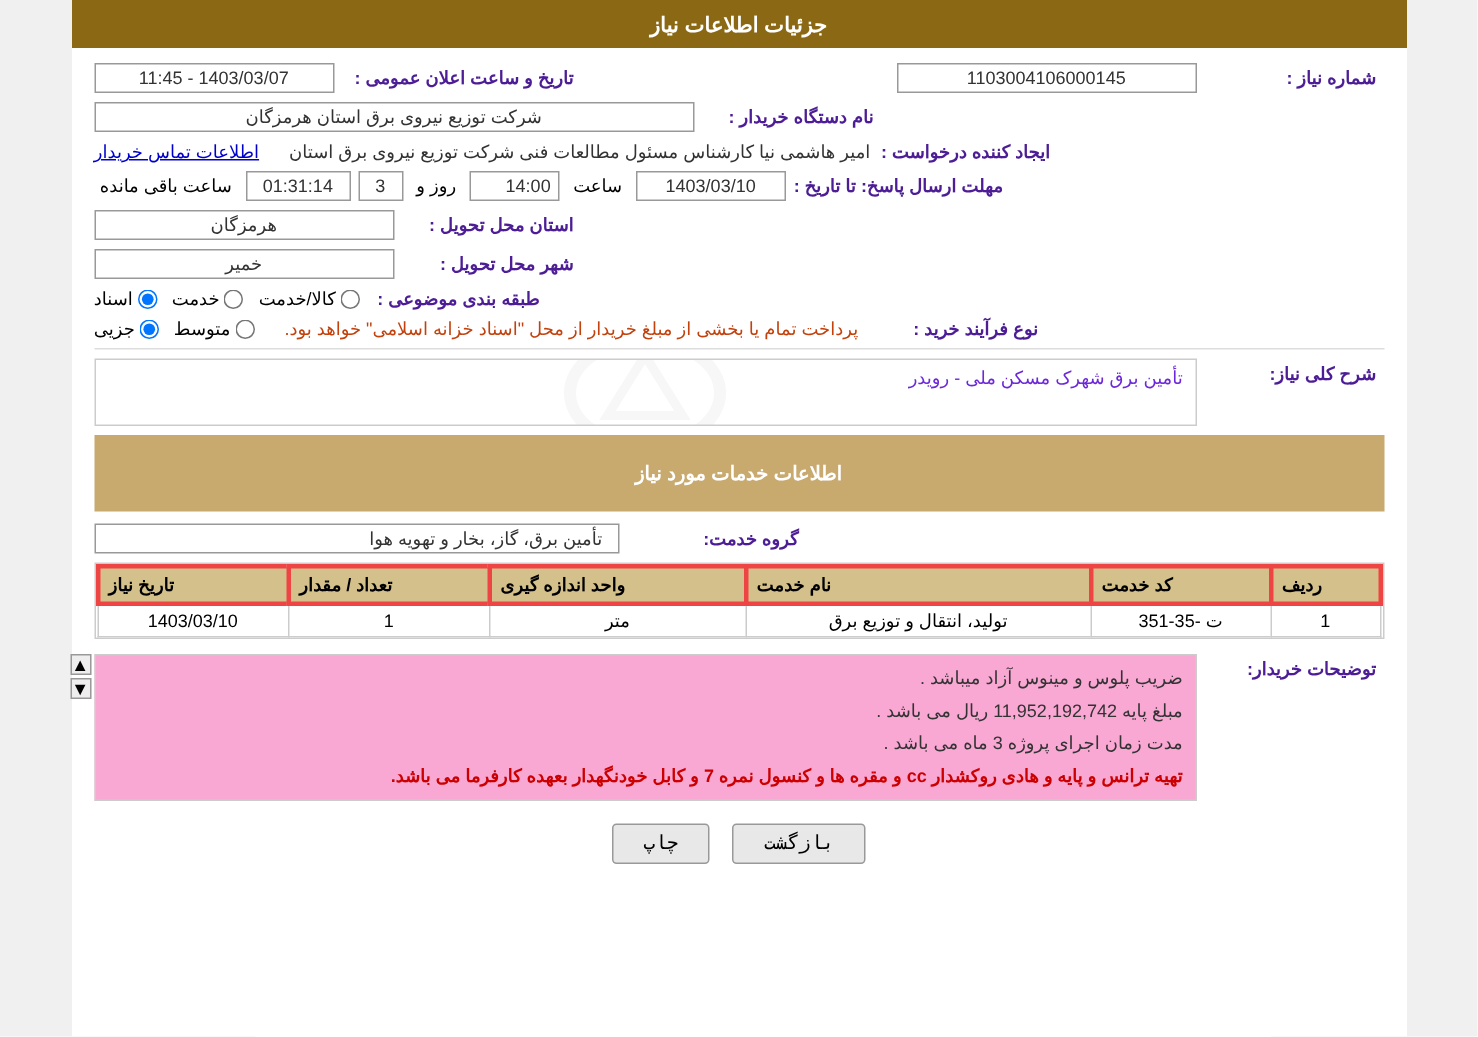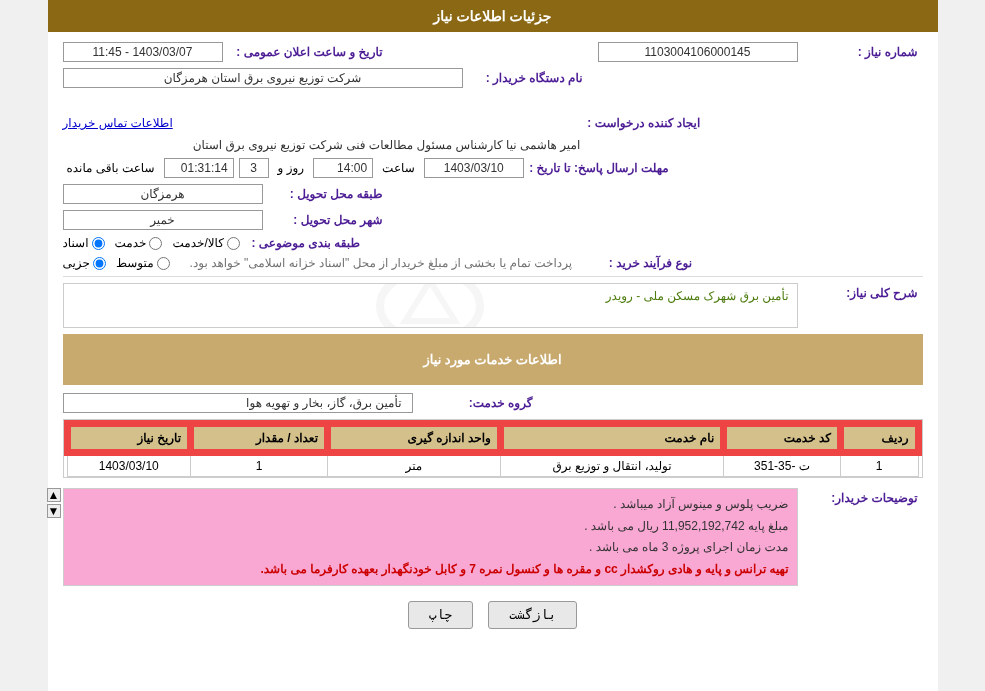--- a/index.html
+++ b/index.html
@@ -67,23 +67,23 @@
       border: 1px solid #ccc;
       margin-bottom: 10px;
     }
     table {
       width: 100%;
       border-collapse: collapse;
       font-size: 12px;
     }
     table th {
       background: #d4c08a;
-      border: 7px solid #ef4444;
+      border: 3px solid #ef4444;
       padding: 4px 6px;
-      text-align: right;
+      text-align: left;
       font-weight: bold;
     }
     table td {
       border: 1px solid #ccc;
       padding: 3px 6px;
       text-align: center;
       background: #fff;
     }
     .highlight-text {
       color: #cc0000;
@@ -146,38 +146,38 @@
       <span class="input-box" style="min-width:160px; text-align:center;">1403/03/07 - 11:45</span>
     </div>
 
     <div class="row-flex">
       <span class="field-label">نام دستگاه خریدار :</span>
       <span class="input-box" style="min-width:400px; text-align:center;">شرکت توزیع نیروی برق استان هرمزگان</span>
     </div>
 
     <div class="row-flex">
       <span class="field-label">ایجاد کننده درخواست :</span>
-      <span style="font-size:12px; color:#333;margin-top:44px;">امیر هاشمی نیا کارشناس مسئول مطالعات فنی شرکت توزیع نیروی برق استان</span>
+      <span style="font-size:12px; color:#333;">امیر هاشمی نیا کارشناس مسئول مطالعات فنی شرکت توزیع نیروی برق استان</span>
       <span style="width:10px;"></span>
       <span class="link-blue" style="font-size:12px;">اطلاعات تماس خریدار</span>
     </div>
 
     <div class="row-flex">
       <span class="field-label" style="min-width:145px;">مهلت ارسال پاسخ: تا تاریخ :</span>
       <span class="input-box" style="min-width:100px; text-align:center;">1403/03/10</span>
       <span style="padding:0 4px;">ساعت</span>
       <span class="input-box" style="min-width:60px; text-align:right;">14:00</span>
       <span style="padding:0 4px;">روز و</span>
       <span class="input-box" style="min-width:30px; text-align:center;">3</span>
-      <span class="input-box" style="min-width:70px; text-align:right; background:#fff;">01:31:14</span>
+      <span class="input-box" style="min-width:70px; text-align:center; background:#fff;">01:31:14</span>
       <span style="padding:0 4px;">ساعت باقی مانده</span>
     </div>
 
     <div class="row-flex">
-      <span class="field-label">طبقه محل تحویل :</span>
+      <span class="field-label">استان محل تحویل :</span>
       <span class="input-box" style="min-width:200px; text-align:center;">هرمزگان</span>
     </div>
 
     <div class="row-flex">
       <span class="field-label">شهر محل تحویل :</span>
       <span class="input-box" style="min-width:200px; text-align:center;">خمیر</span>
     </div>
 
     <div class="row-flex">
       <span class="field-label">طبقه بندی موضوعی :</span>
@@ -192,40 +192,40 @@
         </div>
         <div class="radio-item">
           <input type="radio" name="category" checked="" style="">
           <span>اسناد</span>
         </div>
       </div>
     </div>
 
     <div class="row-flex">
       <span class="field-label">نوع فرآیند خرید :</span>
-      <span style="font-size:12px; color:#737373; text-align:right;">پرداخت تمام یا بخشی از مبلغ خریدار از محل "اسناد خزانه اسلامی" خواهد بود.</span>
+      <span style="font-size:12px; color:#c2410c; text-align:right;">پرداخت تمام یا بخشی از مبلغ خریدار از محل "اسناد خزانه اسلامی" خواهد بود.</span>
       <span style="width:10px;"></span>
       <div class="radio-group">
         <div class="radio-item">
           <input type="radio" name="purchase_type" style="">
           <span>متوسط</span>
         </div>
         <div class="radio-item">
           <input type="radio" name="purchase_type" checked="" style="">
           <span>جزیی</span>
         </div>
       </div>
     </div>
 
     <div class="divider"></div>
 
     <div class="row-flex" style="align-items:flex-start;">
       <span class="field-label" style="padding-top:3px;">شرح کلی نیاز:</span>
       <div style="flex:1; position:relative;">
-        <div style="border:1px solid #ccc; background:#fff; padding:5px 8px; min-height:45px; text-align:right; font-size:12px; color:#4d7c0f; position:relative; overflow:hidden;">
+        <div style="border:1px solid #ccc; background:#fff; padding:5px 8px; min-height:45px; text-align:right; font-size:12px; color:#6d28d9; position:relative; overflow:hidden;">
           <span>تأمین برق شهرک مسکن ملی - رویدر</span>
           
           <div style="position:absolute; top:50%; left:50%; transform:translate(-50%,-50%); opacity:0.07; width:120px; height:80px;">
             <svg width="120" height="80" viewBox="0 0 120 80">
               <ellipse cx="60" cy="40" rx="50" ry="35" fill="none" stroke="#888" stroke-width="8"></ellipse>
               <path d="M35,55 L60,15 L85,55 Z" fill="none" stroke="#888" stroke-width="6"></path>
             </svg>
           </div>
         </div>
       </div>

